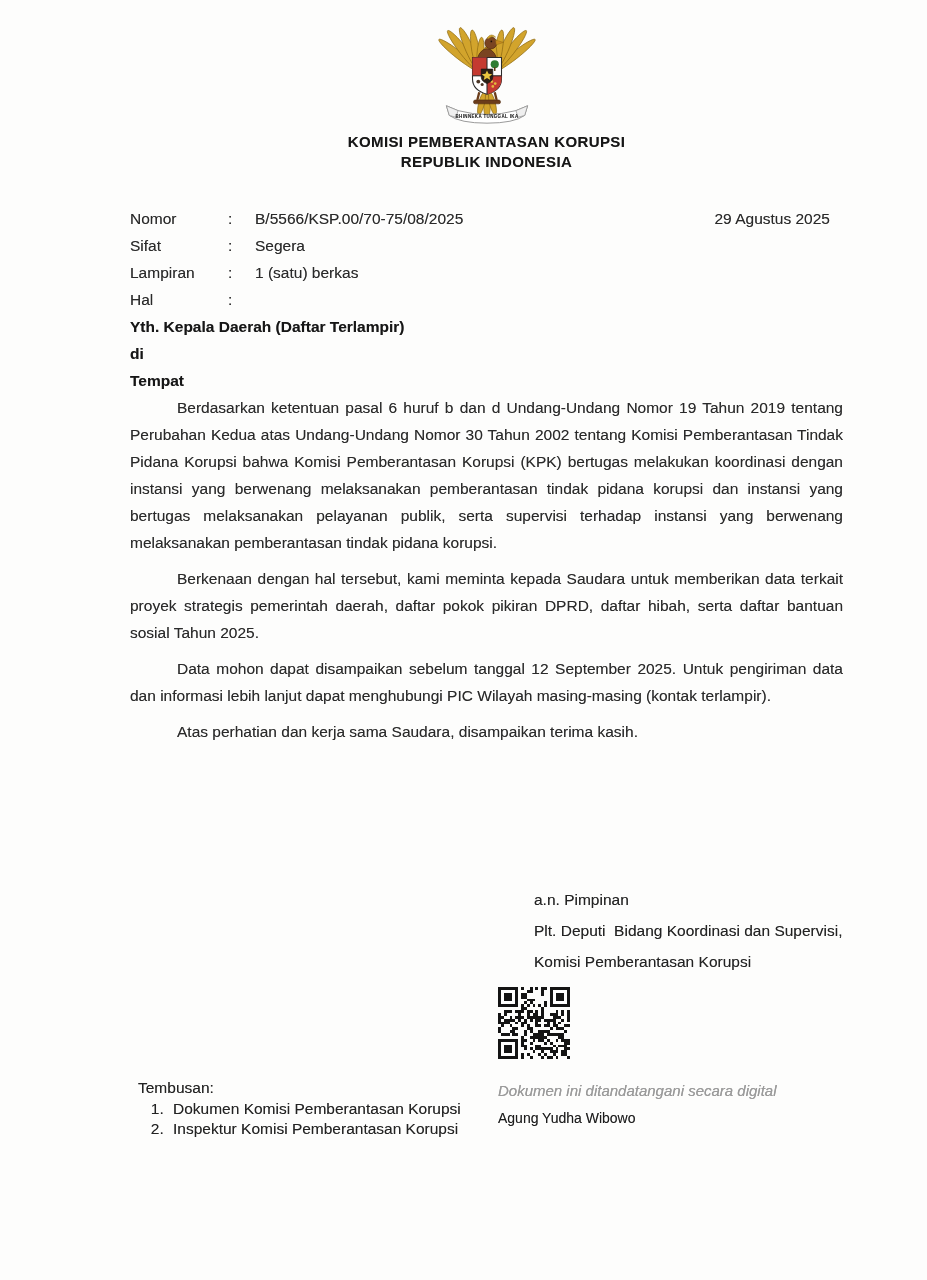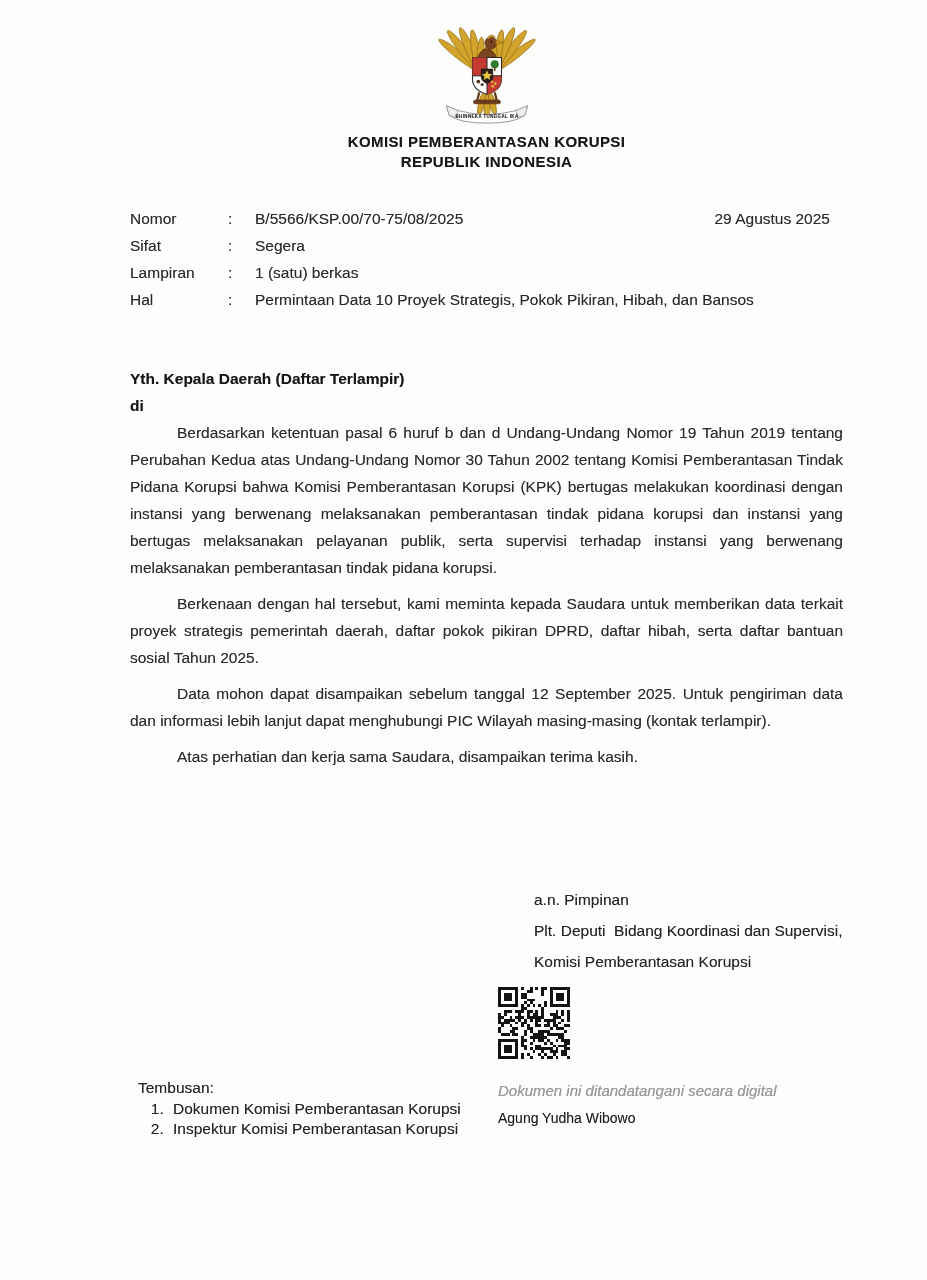--- a/index.html
+++ b/index.html
@@ -24,21 +24,21 @@
   
   .meta { margin-top:33px; position:relative; font-size:15.5px; line-height:27px; }
   .meta-row { display:flex; align-items:flex-start; }
   .meta-label { width:98px; flex:0 0 98px; }
   .meta-colon { width:27px; flex:0 0 27px; }
   .meta-value { flex:1 1 auto; }
   .meta-value.justify { max-width:500px; text-align:justify; }
   .meta-date { position:absolute; top:0; right:13px; line-height:27px; }
 
   
-  .recipient { margin-top:52px; font-weight:bold; color:#161616; font-size:15.5px; line-height:27px; }
+  .recipient { font-weight:bold; color:#161616; font-size:15.5px; line-height:27px; }
 
   
   .body { font-size:15.5px; line-height:27px; text-align:justify; }
   .body p { text-indent:47px; margin:0 0 9px 0; }
 
   
   .sig-block { position:absolute; left:498px; top:884px; font-size:15.5px; color:#232323; }
   .sig-line { line-height:31px; white-space:pre-wrap;margin-left:36px; }
   .qr { display:block; width:72px; height:72px; margin-top:10px; }
   .digital-note { margin-top:21px; font-style:italic; color:#9b9b9b; font-size:15px; line-height:22px; }
@@ -137,27 +137,27 @@
         <span class="meta-value">Segera</span>
       </div>
       <div class="meta-row">
         <span class="meta-label">Lampiran</span>
         <span class="meta-colon">:</span>
         <span class="meta-value">1 (satu) berkas</span>
       </div>
       <div class="meta-row">
         <span class="meta-label">Hal</span>
         <span class="meta-colon">:</span>
-        <span class="meta-value justify">Permintaan Data 10 Proyek Strategis, Pokok Pikiran, Hibah, dan Bansos</span>
       </div>
     </div>
 
     <div class="recipient">
       <div>Yth. Kepala Daerah (Daftar Terlampir)</div>
       <div>di</div>
+      <div>Tempat</div>
     </div>
 
     <div class="body">
       <p>Berdasarkan ketentuan pasal 6 huruf b dan d Undang-Undang Nomor 19 Tahun 2019 tentang Perubahan Kedua atas Undang-Undang Nomor 30 Tahun 2002 tentang Komisi Pemberantasan Tindak Pidana Korupsi bahwa Komisi Pemberantasan Korupsi (KPK) bertugas melakukan koordinasi dengan instansi yang berwenang melaksanakan pemberantasan tindak pidana korupsi dan instansi yang bertugas melaksanakan pelayanan publik, serta supervisi terhadap instansi yang berwenang melaksanakan pemberantasan tindak pidana korupsi.</p>
       <p>Berkenaan dengan hal tersebut, kami meminta kepada Saudara untuk memberikan data terkait proyek strategis pemerintah daerah, daftar pokok pikiran DPRD, daftar hibah, serta daftar bantuan sosial Tahun 2025.</p>
       <p>Data mohon dapat disampaikan sebelum tanggal 12 September 2025. Untuk pengiriman data dan informasi lebih lanjut dapat menghubungi PIC Wilayah masing-masing (kontak terlampir).</p>
       <p>Atas perhatian dan kerja sama Saudara, disampaikan terima kasih.</p>
     </div>
   </div>
 

